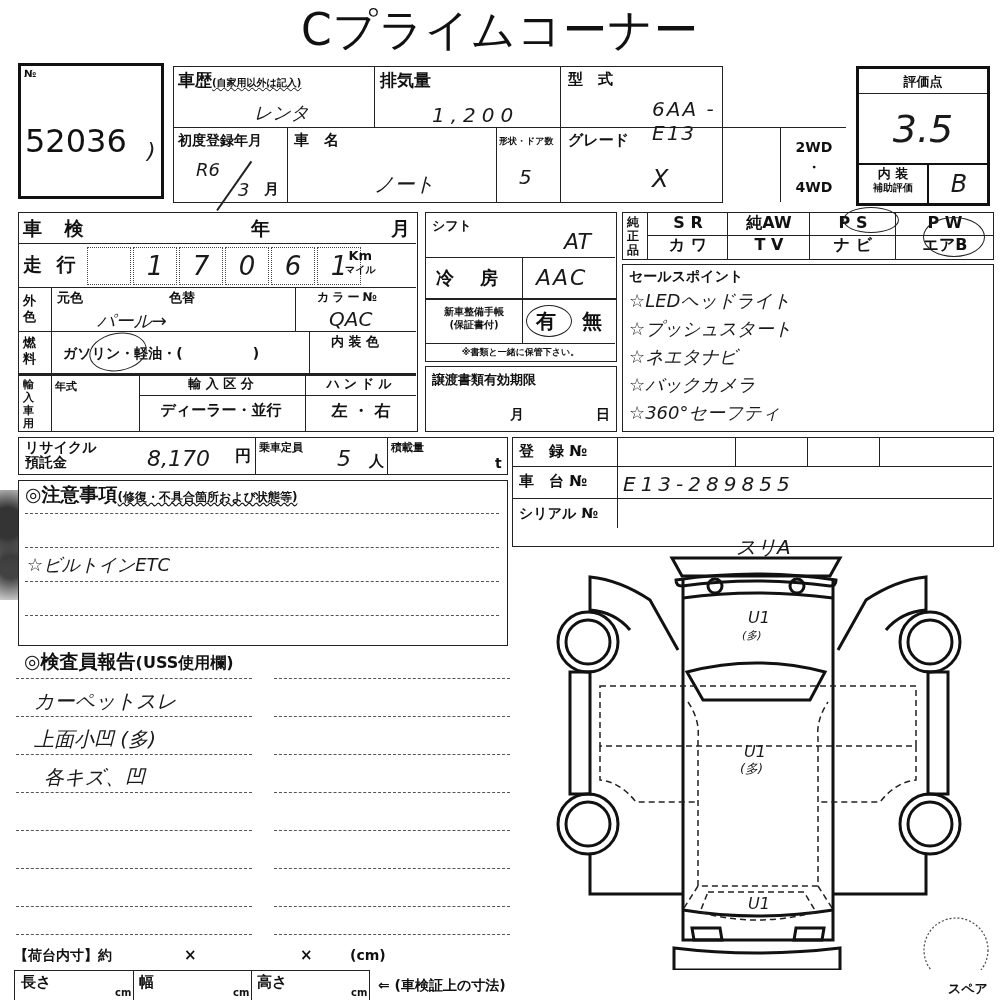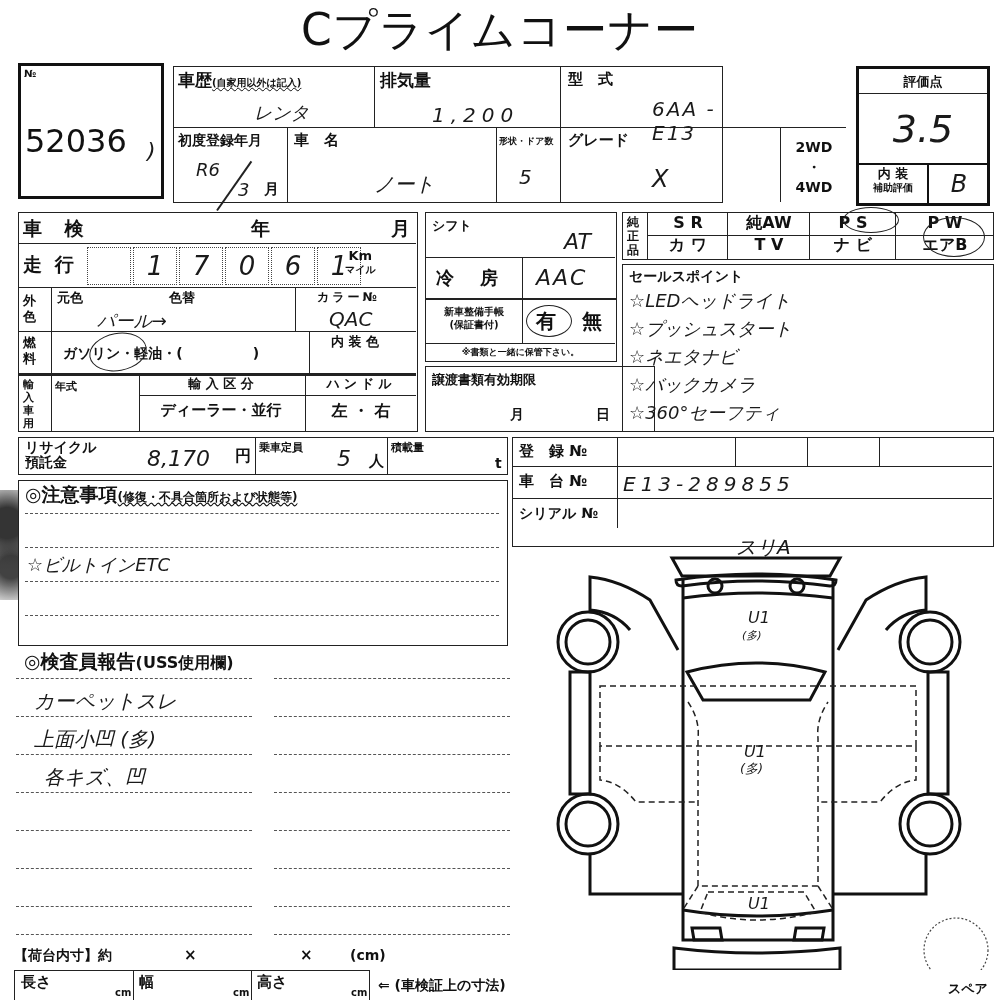--- a/index.html
+++ b/index.html
@@ -93,21 +93,21 @@
 
   <div class="abs hl" style="left:0;top:30px;width:397px;"></div>
   <div class="abs hl" style="left:0;top:74px;width:397px;"></div>
   <div class="abs hl" style="left:0;top:118px;width:397px;"></div>
   <div class="abs" style="left:0;top:160px;width:397px;height:3px;background:#222;"></div>
 
   <div class="abs lbl" style="left:4px;top:6px;font-size:19px;letter-spacing:8px;">車 検</div>
   <div class="abs lbl" style="left:232px;top:6px;font-size:19px;">年</div>
   <div class="abs lbl" style="left:372px;top:6px;font-size:19px;">月</div>
 
-  <div class="abs lbl" style="left:4px;top:42px;font-size:19px;letter-spacing:4px;font-family:Liberation Serif, serif;">走 行</div>
+  <div class="abs lbl" style="left:4px;top:42px;font-size:19px;letter-spacing:4px;">走 行</div>
   <div class="abs" style="left:68px;top:34px;display:flex;">
     <div class="dotbox center hand" style="width:42px;height:36px;font-size:26px;margin-right:2px;"></div>
     <div class="dotbox center hand" style="width:42px;height:36px;font-size:26px;margin-right:2px;">1</div>
     <div class="dotbox center hand" style="width:42px;height:36px;font-size:26px;margin-right:2px;">7</div>
     <div class="dotbox center hand" style="width:42px;height:36px;font-size:26px;margin-right:2px;">0</div>
     <div class="dotbox center hand" style="width:42px;height:36px;font-size:26px;margin-right:2px;">6</div>
     <div class="dotbox center hand" style="width:42px;height:36px;font-size:26px;margin-right:2px;">1</div>
   </div>
   <div class="abs" style="left:326px;top:36px;text-align:center;line-height:14px;">
     <div class="sm" style="font-size:13px;">Km</div>
@@ -154,21 +154,21 @@
     <div>新車整備手帳</div>
     <div>(保証書付)</div>
   </div>
   <div class="abs vl" style="left:96px;top:0;height:44px;"></div>
   <div class="abs lbl" style="left:110px;top:12px;font-size:20px;">有</div>
   <div class="abs" style="left:100px;top:6px;width:46px;height:32px;border:1.5px solid #222;border-radius:50%;"></div>
   <div class="abs lbl" style="left:156px;top:12px;font-size:20px;">無</div>
   <div class="abs hl" style="left:0;top:44px;width:189px;"></div>
   <div class="abs sm center" style="left:0;top:47px;width:189px;font-size:9px;">※書類と一緒に保管下さい。</div>
 </div>
-<div class="abs b" style="left:425px;top:366px;width:230px;height:66px;">
+<div class="abs b" style="left:425px;top:366px;width:192px;height:66px;">
   <div class="abs lbl" style="left:6px;top:6px;font-size:13px;">譲渡書類有効期限</div>
   <div class="abs lbl" style="left:84px;top:40px;font-size:14px;">月</div>
   <div class="abs lbl" style="left:170px;top:40px;font-size:14px;">日</div>
 </div>
 
 <div class="abs b" style="left:622px;top:212px;width:372px;height:48px;">
   <div class="abs lbl" style="left:4px;top:2px;width:16px;font-size:12px;line-height:14px;">純正品</div>
   <div class="abs vl" style="left:24px;top:0;height:46px;"></div>
   <div class="abs vl" style="left:104px;top:0;height:46px;"></div>
   <div class="abs vl" style="left:186px;top:0;height:46px;"></div>

